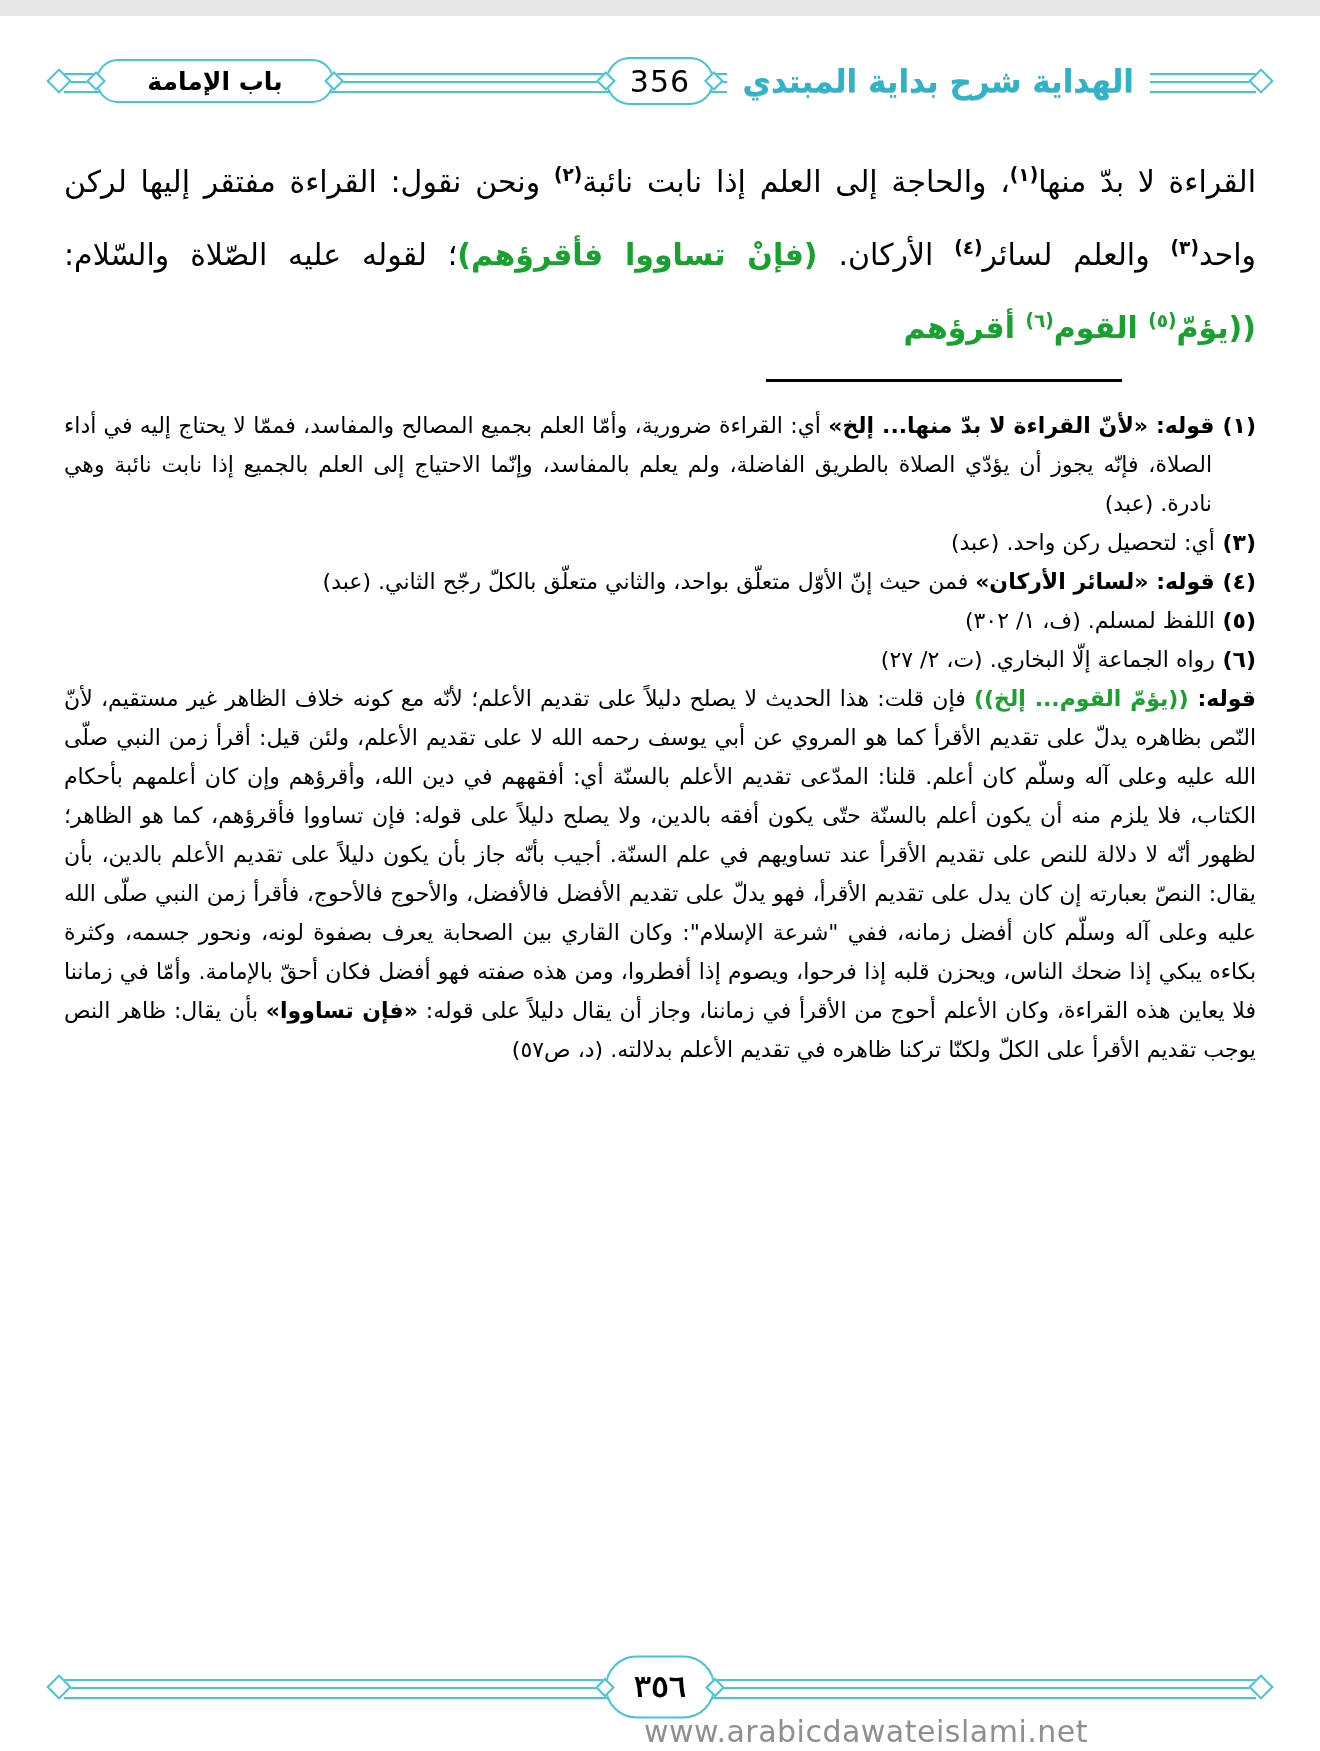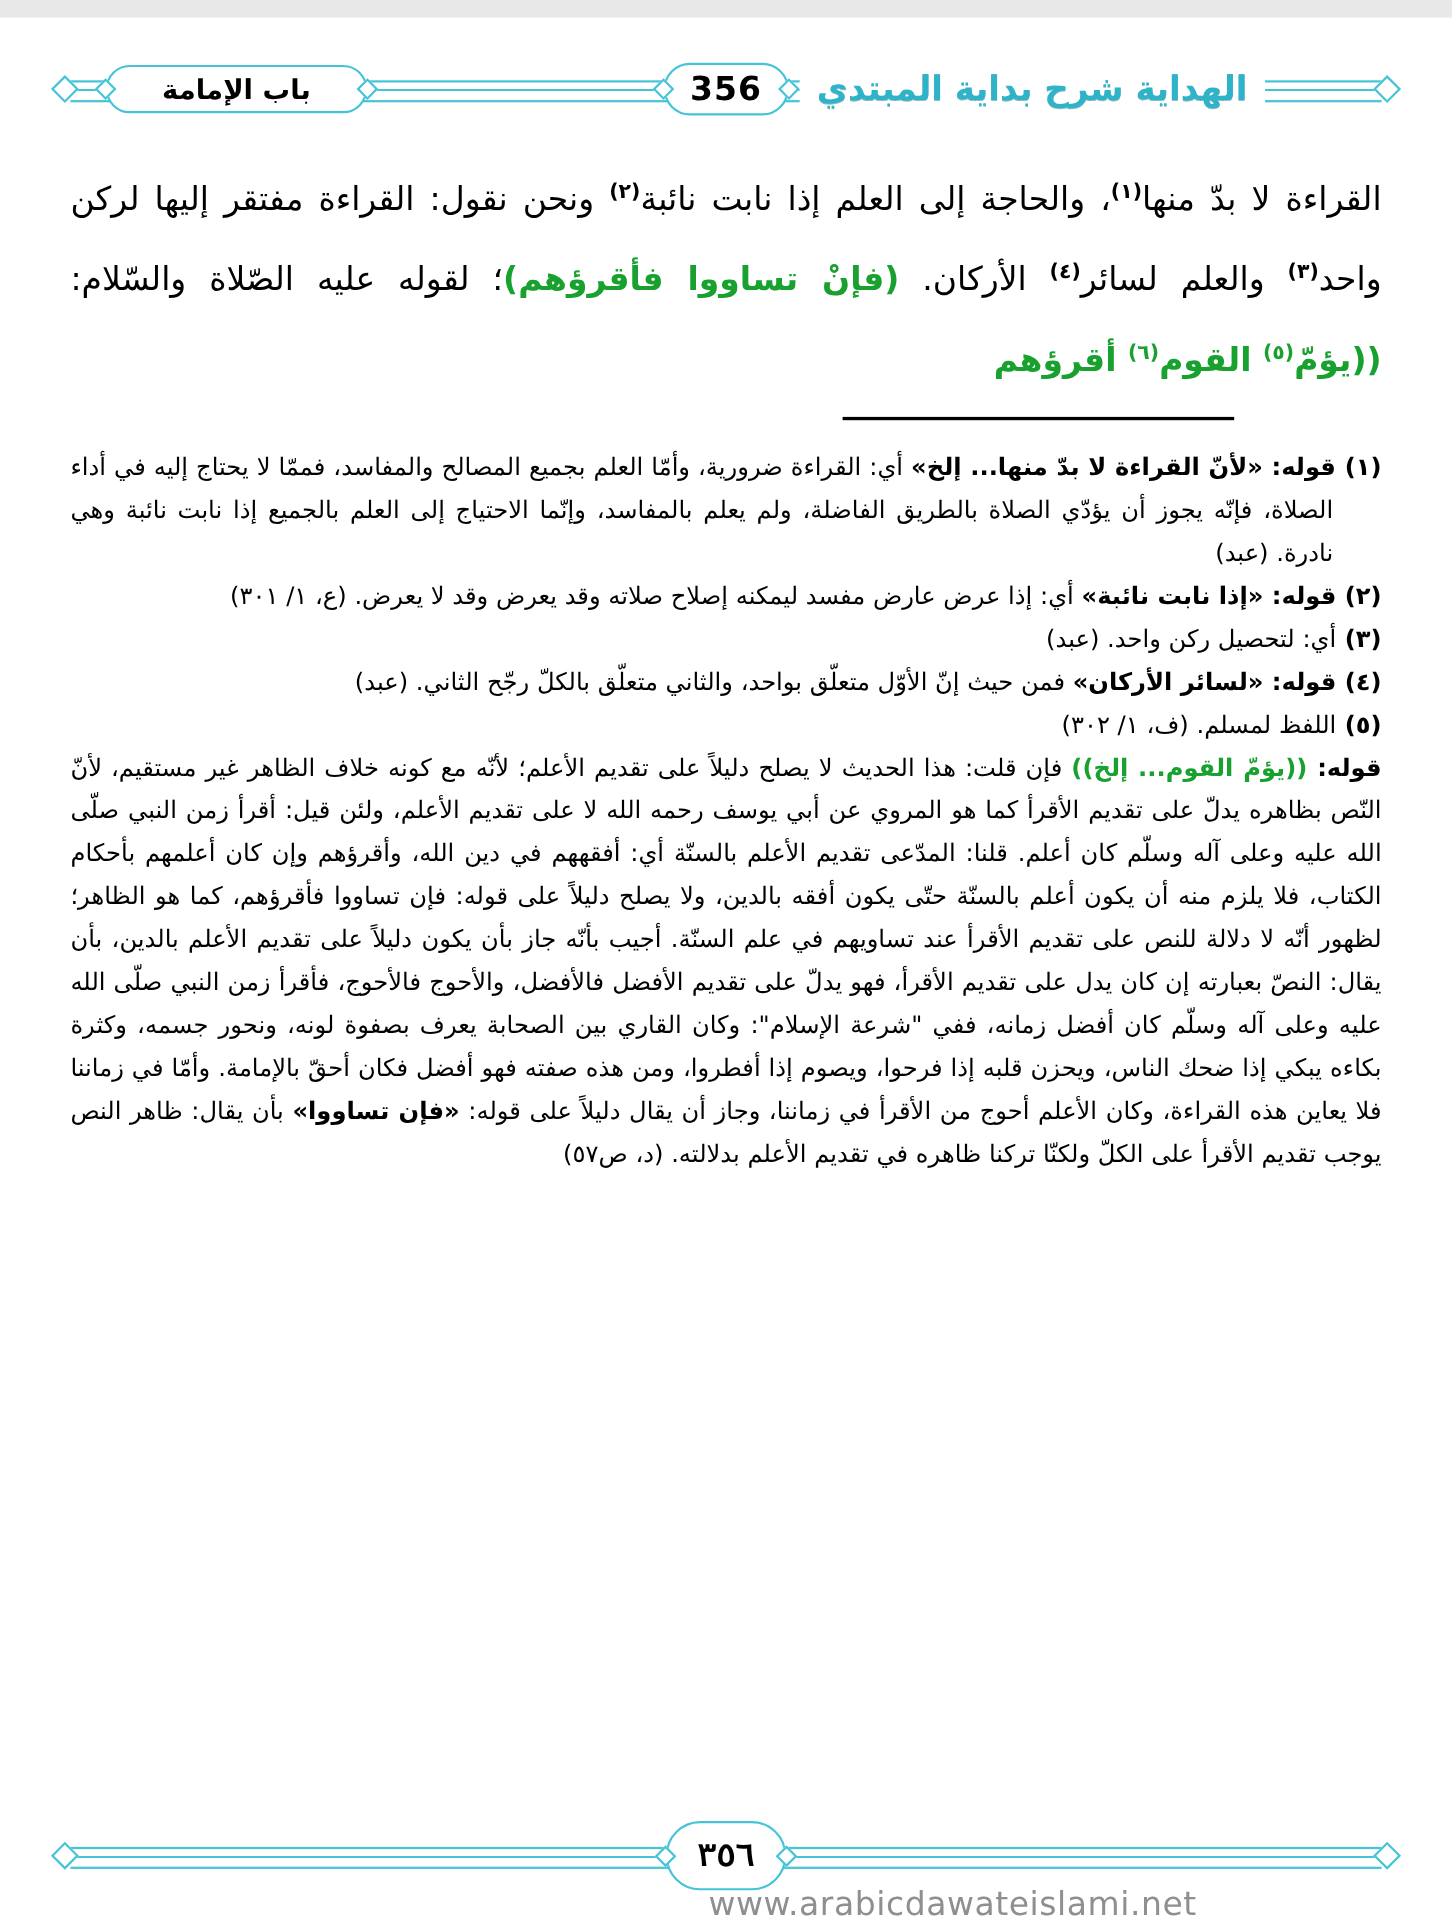--- a/index.html
+++ b/index.html
@@ -37,21 +37,21 @@
   }
   .cartouche::before, .cartouche::after {
     content: ""; position: absolute; width: 10px; height: 10px;
     background: #fff; border: 2px solid var(--band); transform: rotate(45deg);
   }
   .cartouche::before { left: -9px; } .cartouche::after { right: -9px; }
 
   .cartouche.chapter { left: 44px; height: 44px; min-width: 238px; }
   .cartouche.chapter span { font-weight: bold; font-size: 25px; direction: rtl; }
   .cartouche.pagenum { left: 50%; transform: translate(-50%, -50%); height: 48px; min-width: 96px; }
-  .cartouche.pagenum span { font-weight: bold; font-size: 30px; letter-spacing: 1px; }
+  .cartouche.pagenum span { font-weight: normal; font-size: 30px; letter-spacing: 1px; }
   .cartouche.pagenum-ar { left: 50%; transform: translate(-50%, -50%); height: 63px; min-width: 110px; font-family: Liberation Mono, monospace; }
   .cartouche.pagenum-ar span { font-weight: bold; font-size: 29px; }
 
   .calligraphy {
     position: absolute; right: 118px; top: 50%; transform: translateY(-50%);
     z-index: 3; background: #fff; padding: 2px 16px;
     color: var(--calli); font-weight: bold; font-size: 31px; white-space: nowrap;
     direction: rtl; text-shadow: 0 1px 0 rgba(20,110,128,.45);
   }
 
@@ -100,24 +100,24 @@
     </div>
   </header>
 
   <main class="content">
     <p class="main-text"><span class="seg-n">القراءة لا بدّ منها</span><span class="seg-m">(١)</span><span class="seg-n">، والحاجة إلى العلم إذا نابت نائبة</span><span class="seg-m">(٢)</span><span class="seg-n"> ونحن نقول: القراءة مفتقر إليها لركن واحد</span><span class="seg-m">(٣)</span><span class="seg-n"> والعلم لسائر</span><span class="seg-m">(٤)</span><span class="seg-n"> الأركان. </span><span class="seg-g">(فإنْ تساووا فأقرؤهم)</span><span class="seg-n">؛ لقوله عليه الصّلاة والسّلام: </span><span class="seg-g">((يؤمّ</span><span class="seg-gm">(٥)</span><span class="seg-g"> القوم</span><span class="seg-gm">(٦)</span><span class="seg-g"> أقرؤهم</span></p>
 
     <hr class="footnote-sep">
 
     <section class="footnotes">
       <p class="fn hang"><span class="seg-b">(١) </span><span class="seg-b">قوله: </span><span class="seg-b">«لأنّ القراءة لا بدّ منها... إلخ»</span><span class="seg-n"> أي: القراءة ضرورية، وأمّا العلم بجميع المصالح والمفاسد، فممّا لا يحتاج إليه في أداء الصلاة، فإنّه يجوز أن يؤدّي الصلاة بالطريق الفاضلة، ولم يعلم بالمفاسد، وإنّما الاحتياج إلى العلم بالجميع إذا نابت نائبة وهي نادرة. (عبد)</span></p>
-      <p class="fn hang"><span class="seg-b">(٢) </span><span class="seg-b">قوله: </span><span class="seg-b">«إذا نابت نائبة»</span><span class="seg-n"> أي: إذا عرض عارض مفسد ليمكنه إصلاح صلاته وقد يعرض وقد لا يعرض. (ع، ١/ ٣٠١)</span></p>
       <p class="fn hang"><span class="seg-b">(٣) </span><span class="seg-n">أي: لتحصيل ركن واحد. (عبد)</span></p>
       <p class="fn hang"><span class="seg-b">(٤) </span><span class="seg-b">قوله: </span><span class="seg-b">«لسائر الأركان»</span><span class="seg-n"> فمن حيث إنّ الأوّل متعلّق بواحد، والثاني متعلّق بالكلّ رجّح الثاني. (عبد)</span></p>
       <p class="fn hang"><span class="seg-b">(٥) </span><span class="seg-n">اللفظ لمسلم. (ف، ١/ ٣٠٢)</span></p>
+      <p class="fn hang"><span class="seg-b">(٦) </span><span class="seg-n">رواه الجماعة إلّا البخاري. (ت، ٢/ ٢٧)</span></p>
       <p class="fn"><span class="seg-b">قوله: </span><span class="seg-g">((يؤمّ القوم... إلخ))</span><span class="seg-n"> فإن قلت: هذا الحديث لا يصلح دليلاً على تقديم الأعلم؛ لأنّه مع كونه خلاف الظاهر غير مستقيم، لأنّ النّص بظاهره يدلّ على تقديم الأقرأ كما هو المروي عن أبي يوسف رحمه الله لا على تقديم الأعلم، ولئن قيل: أقرأ زمن النبي صلّى الله عليه وعلى آله وسلّم كان أعلم. قلنا: المدّعى تقديم الأعلم بالسنّة أي: أفقههم في دين الله، وأقرؤهم وإن كان أعلمهم بأحكام الكتاب، فلا يلزم منه أن يكون أعلم بالسنّة حتّى يكون أفقه بالدين، ولا يصلح دليلاً على قوله: فإن تساووا فأقرؤهم، كما هو الظاهر؛ لظهور أنّه لا دلالة للنص على تقديم الأقرأ عند تساويهم في علم السنّة. أجيب بأنّه جاز بأن يكون دليلاً على تقديم الأعلم بالدين، بأن يقال: النصّ بعبارته إن كان يدل على تقديم الأقرأ، فهو يدلّ على تقديم الأفضل فالأفضل، والأحوج فالأحوج، فأقرأ زمن النبي صلّى الله عليه وعلى آله وسلّم كان أفضل زمانه، ففي "شرعة الإسلام": وكان القاري بين الصحابة يعرف بصفوة لونه، ونحور جسمه، وكثرة بكاءه يبكي إذا ضحك الناس، ويحزن قلبه إذا فرحوا، ويصوم إذا أفطروا، ومن هذه صفته فهو أفضل فكان أحقّ بالإمامة. وأمّا في زماننا فلا يعاين هذه القراءة، وكان الأعلم أحوج من الأقرأ في زماننا، وجاز أن يقال دليلاً على قوله: </span><span class="seg-b">«فإن تساووا»</span><span class="seg-n"> بأن يقال: ظاهر النص يوجب تقديم الأقرأ على الكلّ ولكنّا تركنا ظاهره في تقديم الأعلم بدلالته. (د، ص٥٧)</span></p>
     </section>
   </main>
 
   <footer class="band band-bottom">
     <div class="rule"></div>
     <div class="end left"></div>
     <div class="end right"></div>
     <div class="cartouche pagenum-ar">
       <span>٣٥٦</span>

